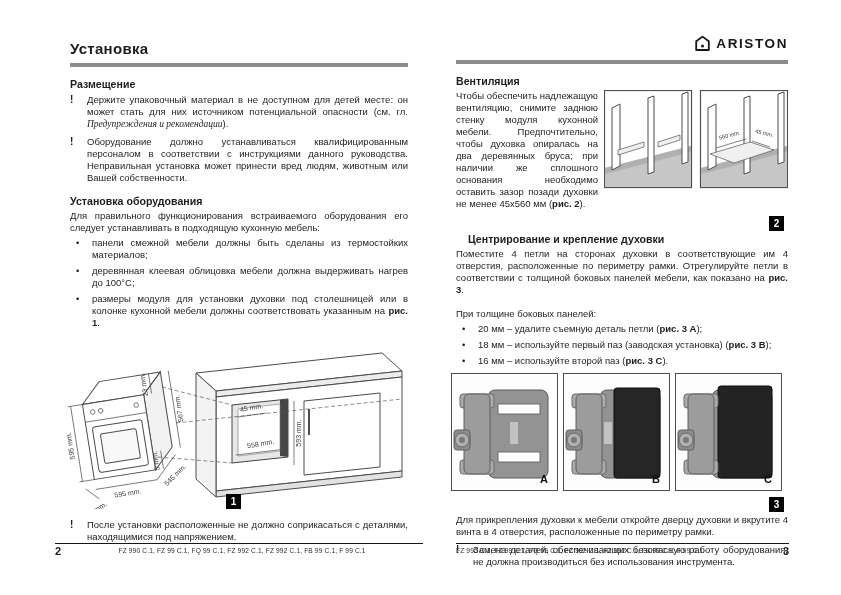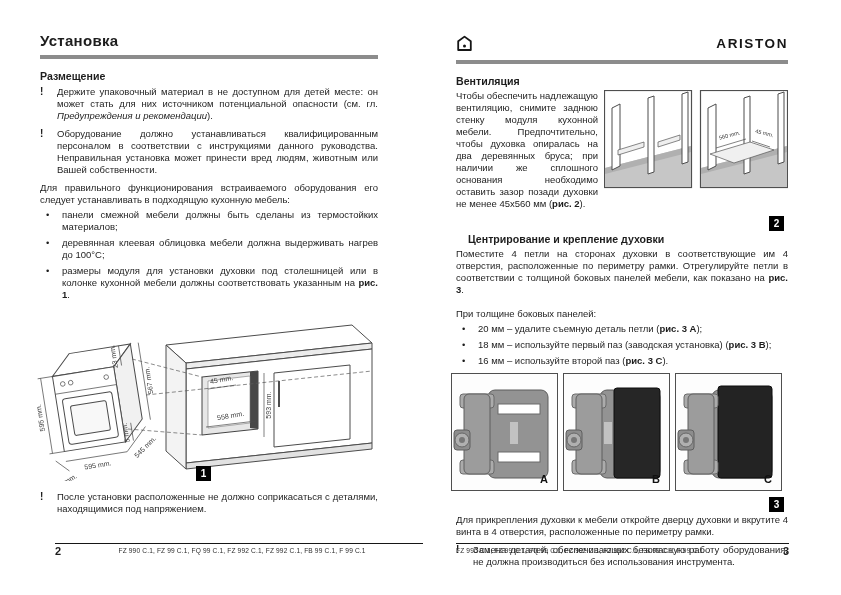--- a/index.html
+++ b/index.html
@@ -2,38 +2,38 @@
 <html><head>
 <meta charset="utf-8">
 <style>
   html,body{margin:0;padding:0;}
   body{
     width:841px;height:595px;background:#ffffff;position:relative;overflow:hidden;
     font-family:"Liberation Sans",sans-serif;color:#1d1d1d;
     -webkit-font-smoothing:antialiased;
   }
   .col{position:absolute;top:32px;}
-  .col-left{left:40px;width:338px;}
+  .col-left{left:70px;width:338px;margin-top:8px;}
   .col-right{left:456px;width:332px;}
 
   .page-title{font-size:15px;font-weight:bold;letter-spacing:.3px;}
   .header-rule{height:3.5px;background:#8c8c8c;margin-top:6px;}
 
-  .brand-row{display:flex;justify-content:space-between;align-items:center;gap:5px;height:22px;}
+  .brand-row{display:flex;justify-content:flex-end;align-items:center;gap:5px;height:22px;}
   .brand-text{font-size:13.5px;font-weight:bold;letter-spacing:1.6px;color:#161616;}
 
   .sec-head{font-size:10.6px;font-weight:bold;margin:11px 0 3px 0;}
   .body-text{font-size:9.5px;line-height:12px;text-align:justify;}
   .warn{display:flex;gap:9px;margin:4px 0 6px 0;}
   .warn-mark{font-weight:bold;font-size:10px;width:8px;flex:none;}
   .warn-body{flex:1;}
   .note-cont{margin:2px 0 0 17px;}
   .bullet{display:flex;gap:9px;margin:3px 0 4px 6px;}
   .bullet-dot{width:7px;flex:none;font-size:9.5px;}
-  .it{font-style:italic;}
+  .it{font-style:italic;font-family:Liberation Serif, serif;}
   .bd{font-weight:bold;}
 
   .fig1-wrap{position:relative;margin:8px 0 2px -12px;width:352px;height:172px;}
   .badge{display:inline-block;width:15px;height:15px;background:#000;color:#fff;
          font-size:10px;font-weight:bold;text-align:center;line-height:15px;}
   .fig1-badge{position:absolute;left:168px;bottom:0;}
 
   .vent-row{display:flex;gap:6px;margin-top:2px;}
   .vent-text{width:146px;}
   .fig2-box{width:184px;}
@@ -73,20 +73,21 @@
   <div class="warn">
     <span class="warn-mark">!</span>
     <span class="warn-body body-text"><span>Держите упаковочный материал в не доступном для детей месте: он может стать для них источником потенциальной опасности (см. гл. </span><span class="it">Предупреждения и рекомендации</span><span>).</span></span>
   </div>
 
   <div class="warn">
     <span class="warn-mark">!</span>
     <span class="warn-body body-text">Оборудование должно устанавливаться квалифицированным персоналом в соответствии с инструкциями данного руководства. Неправильная установка может принести вред людям, животным или Вашей собственности.</span>
   </div>
 
+  <div class="sec-head">Установка оборудования</div>
   <div class="body-text">Для правильного функционирования встраиваемого оборудования его следует устанавливать в подходящую кухонную мебель:</div>
 
   <div class="bullet">
     <span class="bullet-dot">•</span>
     <span class="body-text">панели смежной мебели должны быть сделаны из термостойких материалов;</span>
   </div>
   <div class="bullet">
     <span class="bullet-dot">•</span>
     <span class="body-text">деревянная клеевая облицовка мебели должна выдерживать нагрев до 100°C;</span>
   </div>

